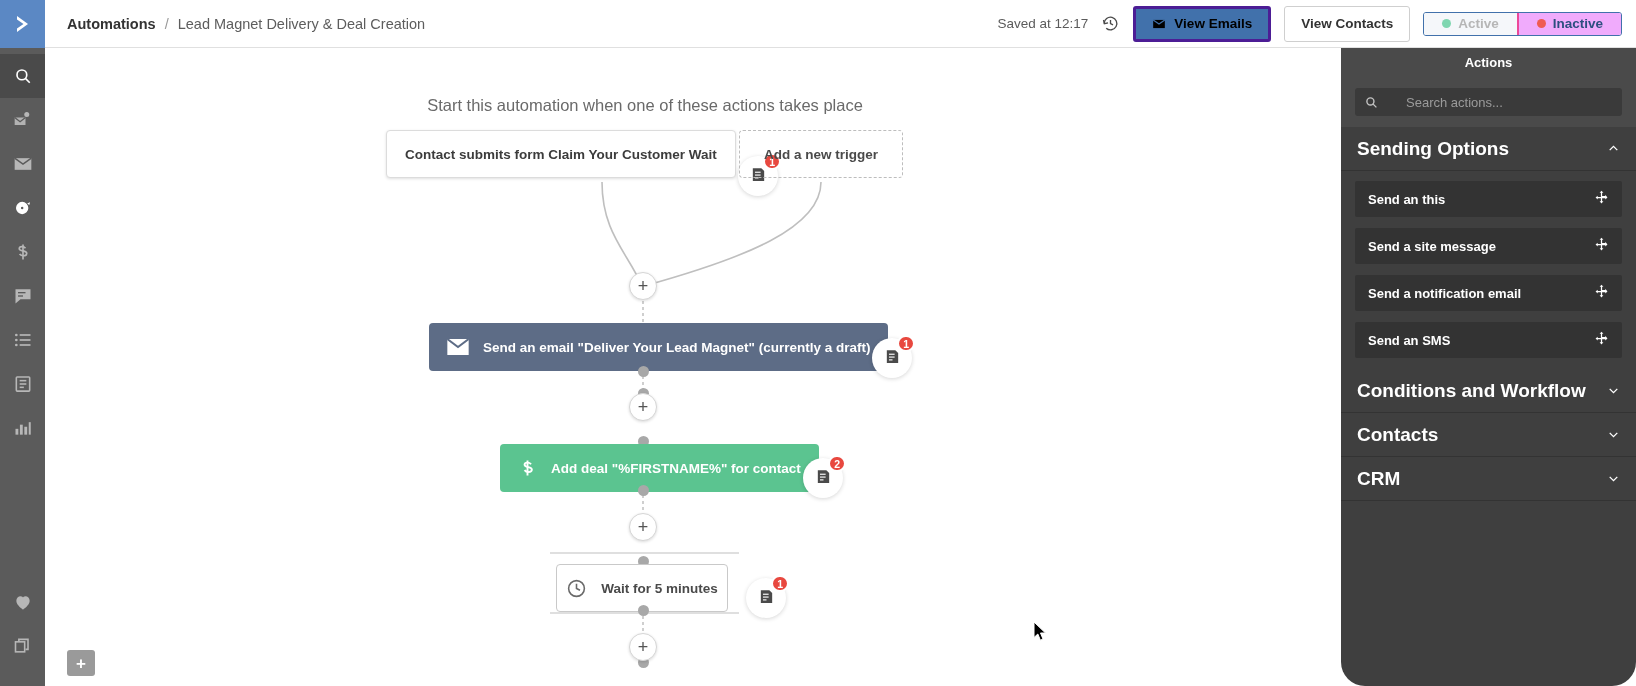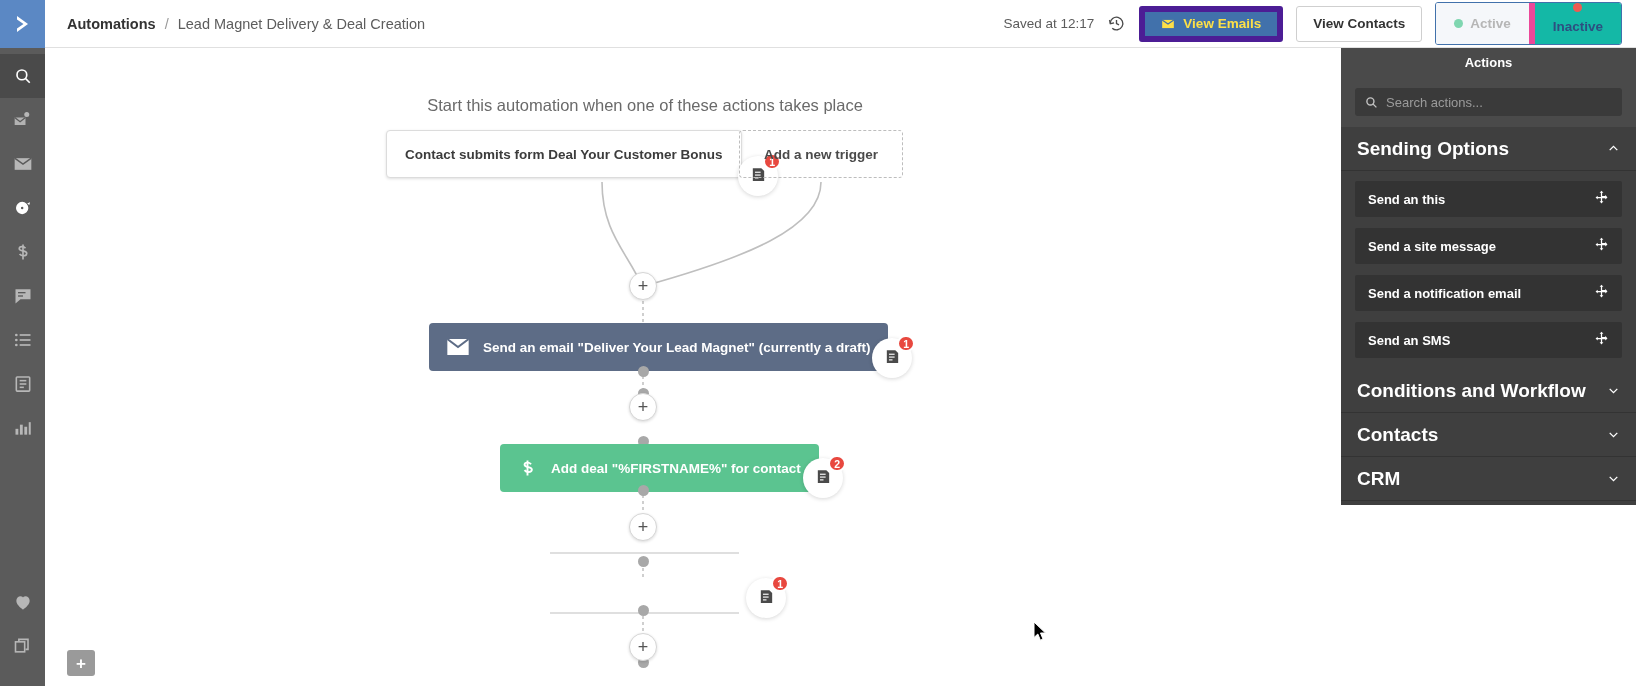--- a/index.html
+++ b/index.html
@@ -46,32 +46,32 @@
     margin-left: auto; display: flex; align-items: center; gap: 13px;
     padding-right: 14px;
   }
   #saved-status { font-size: 13.5px; color: #5b5b5b; white-space: nowrap; }
   #history-icon { color: #4a4a4a; display: flex; align-items: center; }
   .btn {
     height: 36px; border-radius: 3px; font-size: 13.5px; font-weight: bold;
     display: flex; align-items: center; justify-content: center;
     padding: 0 16px; white-space: nowrap; cursor: pointer;
   }
-  #view-emails-button { background: #4171ab; color: #fde047; border: 6px solid #4c1d95; gap: 8px; }
+  #view-emails-button { background: #4171ab; color: #000000; border: 3px solid #4c1d95; gap: 8px; }
   #view-contacts-button { background: #fff; color: #333; border: 1px solid #cfcfcf; }
   #status-toggle {
-    display: flex; height: 43px; border: 1px solid #4171ab; border-radius: 3px;
+    display: flex; height: 24px; border: 1px solid #4171ab; border-radius: 3px;
     overflow: hidden;
   }
   .toggle-seg {
     display: flex; align-items: center; gap: 7px; padding: 0 18px;
     font-size: 13.5px; font-weight: bold; cursor: pointer;
   }
   #toggle-active { background: #f5f7fa; color: #b6b6b6; }
-  #toggle-inactive { background: #14b8a6; color: #2d4f80; border-left: 6px solid #ec4899; flex-direction: column; }
+  #toggle-inactive { background: #f0abfc; color: #2d4f80; border-left: 2px solid #ec4899; }
   .dot { width: 9px; height: 9px; border-radius: 50%; display: block; }
 
   
   #canvas {
     position: absolute; left: 45px; top: 48px; width: 1296px; height: 638px;
     background: #ffffff; overflow: hidden;
   }
   #flow-svg { position: absolute; left: 0; top: 0; }
 
   #canvas-title {
@@ -131,36 +131,37 @@
     position: absolute; left: 22px; bottom: 10px;
     width: 28px; height: 26px; border-radius: 3px; background: #9a9a9a;
     display: flex; align-items: center; justify-content: center;
     color: #fff; font-size: 17px; font-weight: bold; line-height: 1; cursor: pointer;
   }
 
   #cursor { position: absolute; left: 988px; top: 573px; pointer-events: none; }
 
   
   #actions-panel {
-    position: absolute; right: 0; top: 48px; width: 295px; height: 457px;
+    position: absolute; right: 0; top: 48px; width: 295px; height: 638px;
     background: #3f3f3f;
+    border-radius: 24px;
   }
   #actions-header {
     height: 29px; background: #4a4a4a; color: #ffffff;
     display: flex; align-items: center; justify-content: center;
     font-size: 13px; font-weight: bold;
   }
   #actions-search-wrap { padding: 11px 14px; background: #4a4a4a; }
   #actions-search {
     height: 28px; background: #3a3a3a; border-radius: 3px;
     display: flex; align-items: center; gap: 8px; padding: 0 10px;
   }
   #actions-search input {
     flex: 1; background: transparent; border: none; outline: none;
-    color: #d0d0d0; font-size: 13px; font-family: "Liberation Sans", sans-serif;
+    color: #d0d0d0; font-size: 13px; font-family: "Liberation Sans", sans-serif; margin-left: 20px;
   }
   #actions-search input::placeholder { color: #9b9b9b; }
 
   .group-header {
     height: 44px; display: flex; align-items: center; justify-content: space-between;
     padding: 0 16px; color: #ffffff; font-size: 19px; font-weight: bold;
     border-bottom: 1px solid #333333; cursor: pointer;
   }
   .group-body { background: #3f3f3f; padding: 0 14px; }
   .action-item {
@@ -323,21 +324,21 @@
       <line x1="505" y1="505" x2="598" y2="505" stroke="#bfbfbf" stroke-width="1.2"></line>
       <line x1="598" y1="505" x2="694" y2="505" stroke="#bfbfbf" stroke-width="1.2"></line>
       <line x1="505" y1="565" x2="598" y2="565" stroke="#bfbfbf" stroke-width="1.2"></line>
       <line x1="598" y1="565" x2="694" y2="565" stroke="#bfbfbf" stroke-width="1.2"></line>
     </svg>
 
     <div id="canvas-title">Start this automation when one of these actions takes place</div>
 
     <div class="node" style="left:341px; top:82px;">
       <div class="node-box trigger-box">
-        <span>Contact submits form Deal Your Customer Bonus</span>
+        <span>Contact submits form Claim Your Customer Wait</span>
       </div>
     </div>
     <div class="badge-wrap" style="left:693px; top:108px;">
       <span>
         <svg width="17" height="17" viewBox="0 0 24 24" fill="#4a4a4a">
             <path d="M4 3h12l4 4v14H4z"></path>
             <rect x="7" y="8" width="8" height="1.6" fill="#fff"></rect>
             <rect x="7" y="12" width="8" height="1.6" fill="#fff"></rect>
             <rect x="7" y="16" width="5" height="1.6" fill="#fff"></rect>
           </svg>
@@ -407,20 +408,31 @@
             <rect x="7" y="16" width="5" height="1.6" fill="#fff"></rect>
           </svg>
       </span>
       <span class="badge-count">2</span>
     </div>
 
     <div class="plus-node" style="left:584px; top:465px;">
       <span>+</span>
     </div>
 
+    <div class="node" style="left:511px; top:516px;">
+      <div class="node-box wait-box" style="width:172px;">
+        <span class="node-icon">
+          <svg width="21" height="21" viewBox="0 0 24 24" fill="none" stroke="#6a6a6a" stroke-width="1.8">
+              <circle cx="12" cy="12" r="9"></circle>
+              <polyline points="12,6.5 12,12 16,14"></polyline>
+            </svg>
+        </span>
+        <span>Wait for 5 minutes</span>
+      </div>
+    </div>
     <div class="port" style="left:593px; top:557px;"></div>
     <div class="port" style="left:593px; top:609px;"></div>
     <div class="badge-wrap" style="left:701px; top:530px;">
       <span>
         <svg width="17" height="17" viewBox="0 0 24 24" fill="#4a4a4a">
             <path d="M4 3h12l4 4v14H4z"></path>
             <rect x="7" y="8" width="8" height="1.6" fill="#fff"></rect>
             <rect x="7" y="12" width="8" height="1.6" fill="#fff"></rect>
             <rect x="7" y="16" width="5" height="1.6" fill="#fff"></rect>
           </svg>

